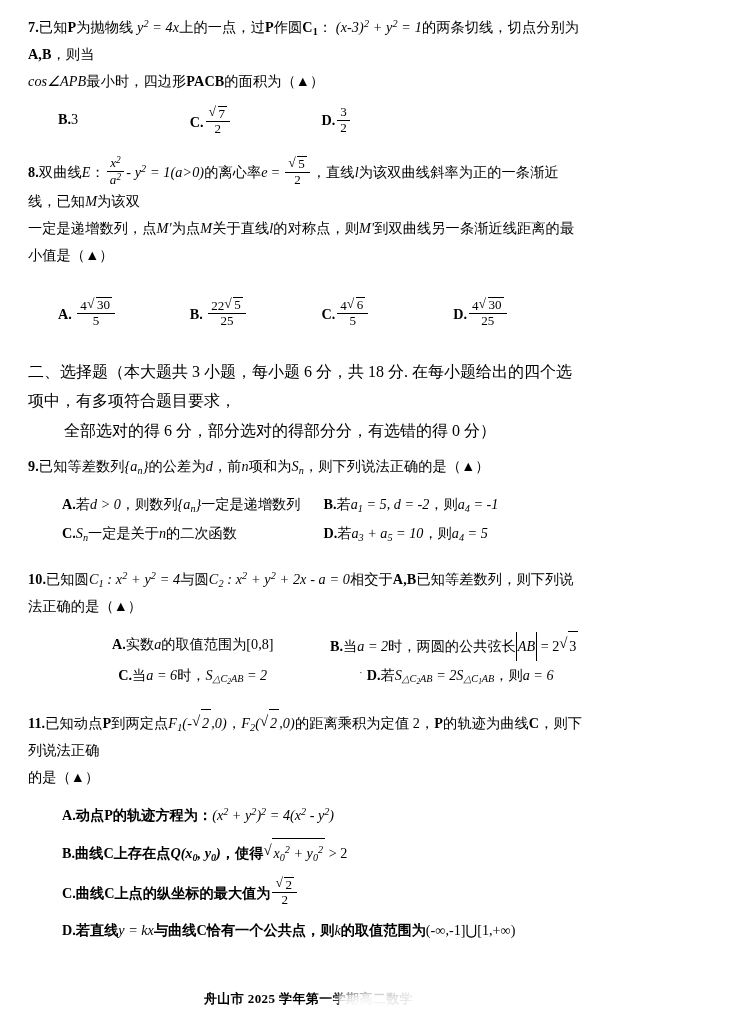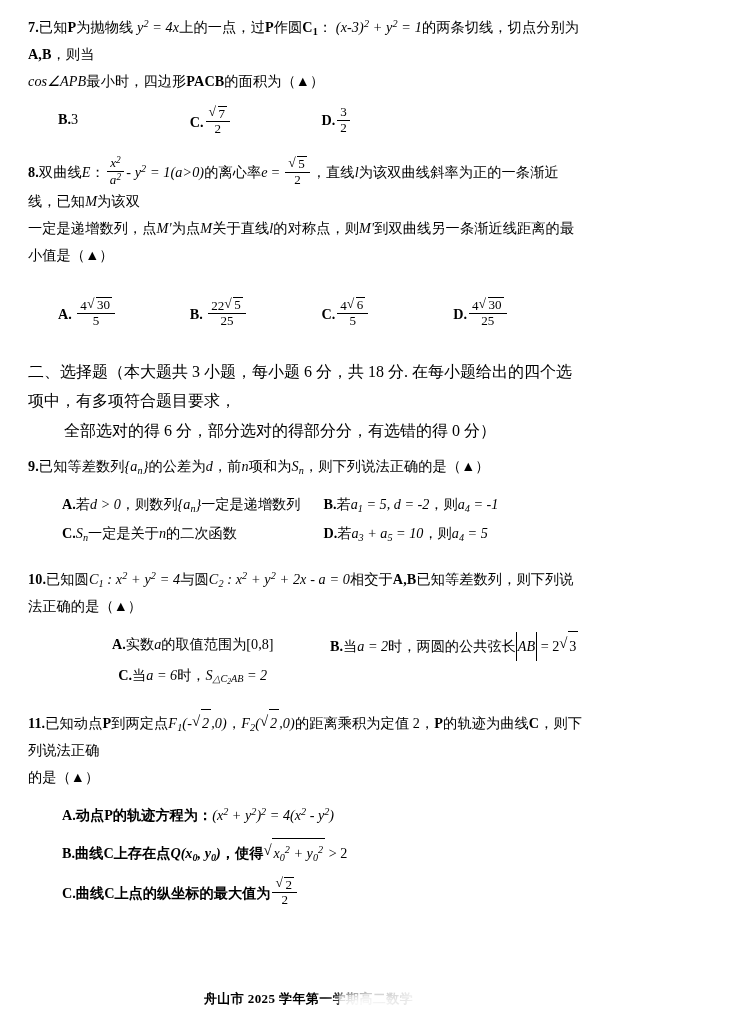--- a/index.html
+++ b/index.html
@@ -230,20 +230,23 @@
           <span class="bold">A.</span><span>实数</span><span class="it">a</span><span>的取值范围为</span><span>[0,8]</span>
         </div>
         <div class="opt opt-2">
           <span class="bold">B.</span><span>当</span><span class="it">a = 2</span><span>时，两圆的公共弦长</span><span class="absbar it">AB</span> = 2<span class="sqrt"><span class="rad">3</span></span>
         </div>
       </div>
       <div class="opt-row">
         <div class="opt opt-2">
           <span class="bold">C.</span><span>当</span><span class="it">a = 6</span><span>时，</span><span class="it">S<span class="sub">△C<span class="sub">2</span>AB</span> = 2</span>
         </div>
+        <div class="opt opt-2">
+          <span class="tiny-mark">·</span><span class="bold">D.</span><span>若</span><span class="it">S<span class="sub">△C<span class="sub">2</span>AB</span> = 2S<span class="sub">△C<span class="sub">1</span>AB</span></span><span>，则</span><span class="it">a = 6</span>
+        </div>
       </div>
     </div>
   </div>
 
   <div class="spacer-md"></div>
 
   <div class="qblock">
     <div class="qline">
       <span class="bold">11.</span><span>已知动点</span><span class="bold">P</span><span>到两定点</span><span class="it">F<span class="sub">1</span>(-<span class="sqrt"><span class="rad">2</span></span>,0)</span><span>，</span><span class="it">F<span class="sub">2</span>(<span class="sqrt"><span class="rad">2</span></span>,0)</span><span>的距离乘积为定值 2，</span><span class="bold">P</span><span>的轨迹为曲线</span><span class="bold">C</span><span>，则下列说法正确</span>
     </div>
@@ -258,20 +261,23 @@
       </div>
       <div class="spacer-sm"></div>
       <div class="opt">
         <span class="bold">B.</span><span class="bold">曲线</span><span class="bold">C</span><span class="bold">上存在点</span><span class="bold it">Q(x<span class="sub">0</span>, y<span class="sub">0</span>)</span><span class="bold">，使得</span><span class="sqrt"><span class="rad it">x<span class="sub">0</span><span class="sup">2</span> + y<span class="sub">0</span><span class="sup">2</span></span></span> &gt; 2
       </div>
       <div class="spacer-sm"></div>
       <div class="opt">
         <span class="bold">C.</span><span class="bold">曲线</span><span class="bold">C</span><span class="bold">上点的纵坐标的最大值为</span><span class="frac"><span class="num"><span class="sqrt"><span class="rad">2</span></span></span><span class="den">2</span></span>
       </div>
       <div class="spacer-sm"></div>
+      <div class="opt">
+        <span class="bold">D.</span><span class="bold">若直线</span><span class="it">y = kx</span><span class="bold">与曲线</span><span class="bold">C</span><span class="bold">恰有一个公共点，则</span><span class="it">k</span><span class="bold">的取值范围为</span><span>(-∞,-1]⋃[1,+∞)</span>
+      </div>
     </div>
   </div>
 
   <div class="footer">
     <span class="fade">舟山市 2025 学年第一学期高二数学</span>
   </div>
   <div class="smudge"></div>
 
 </div>
 

